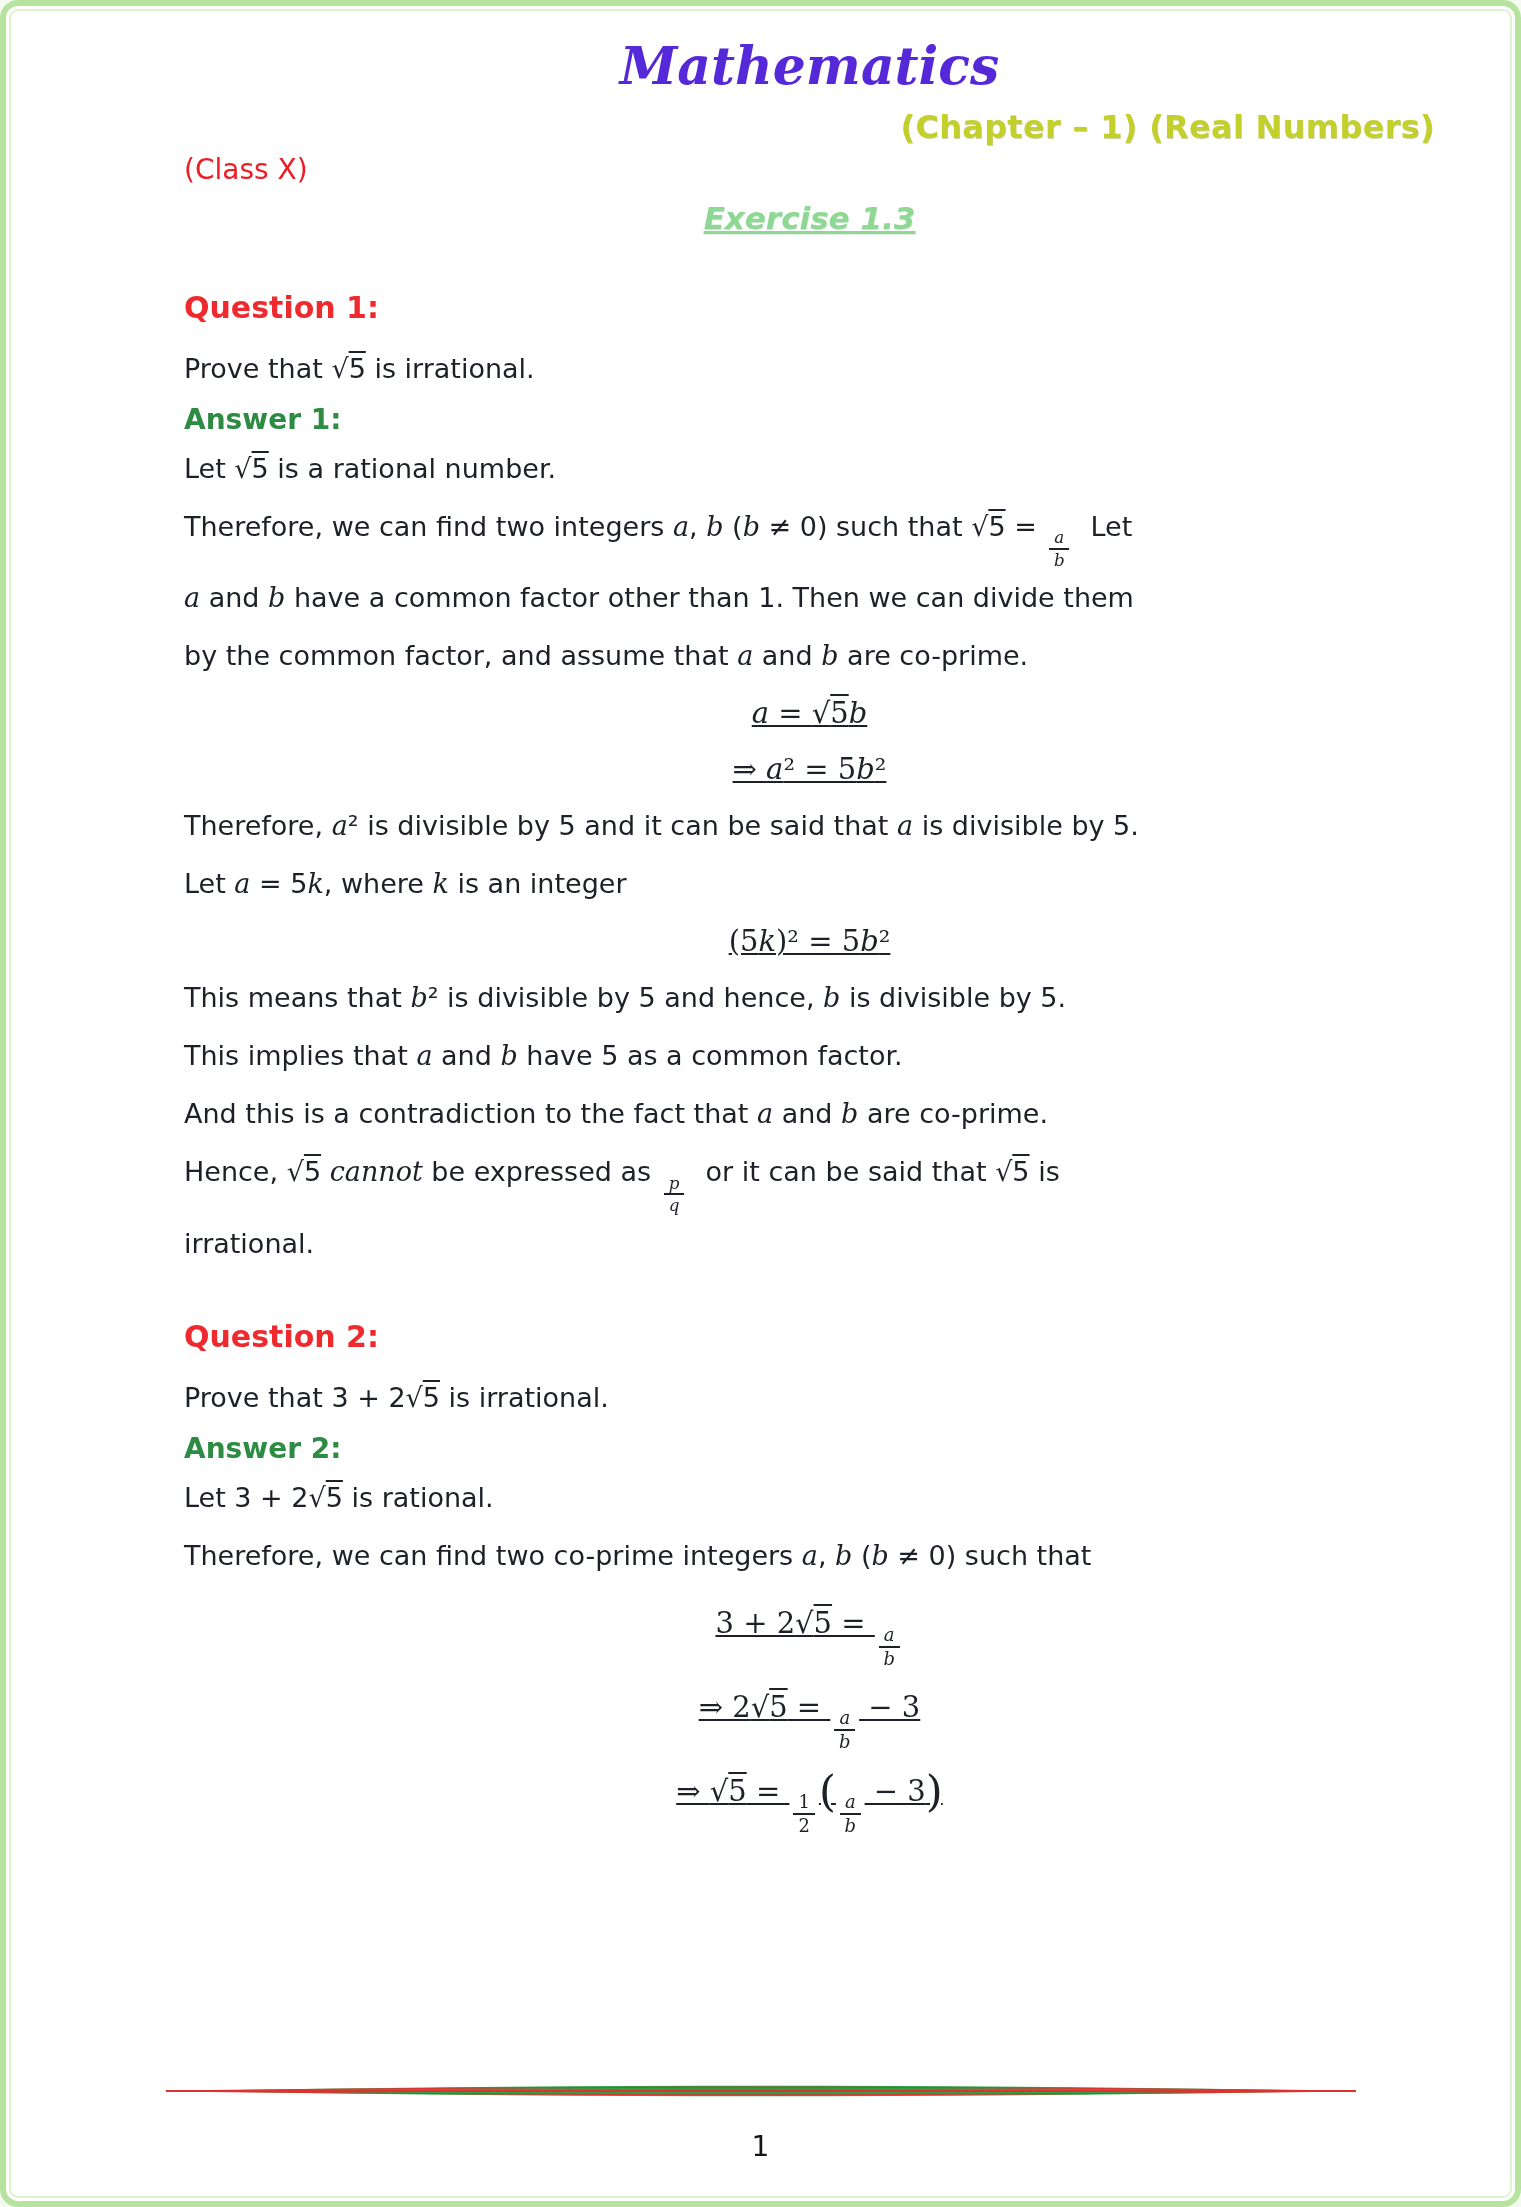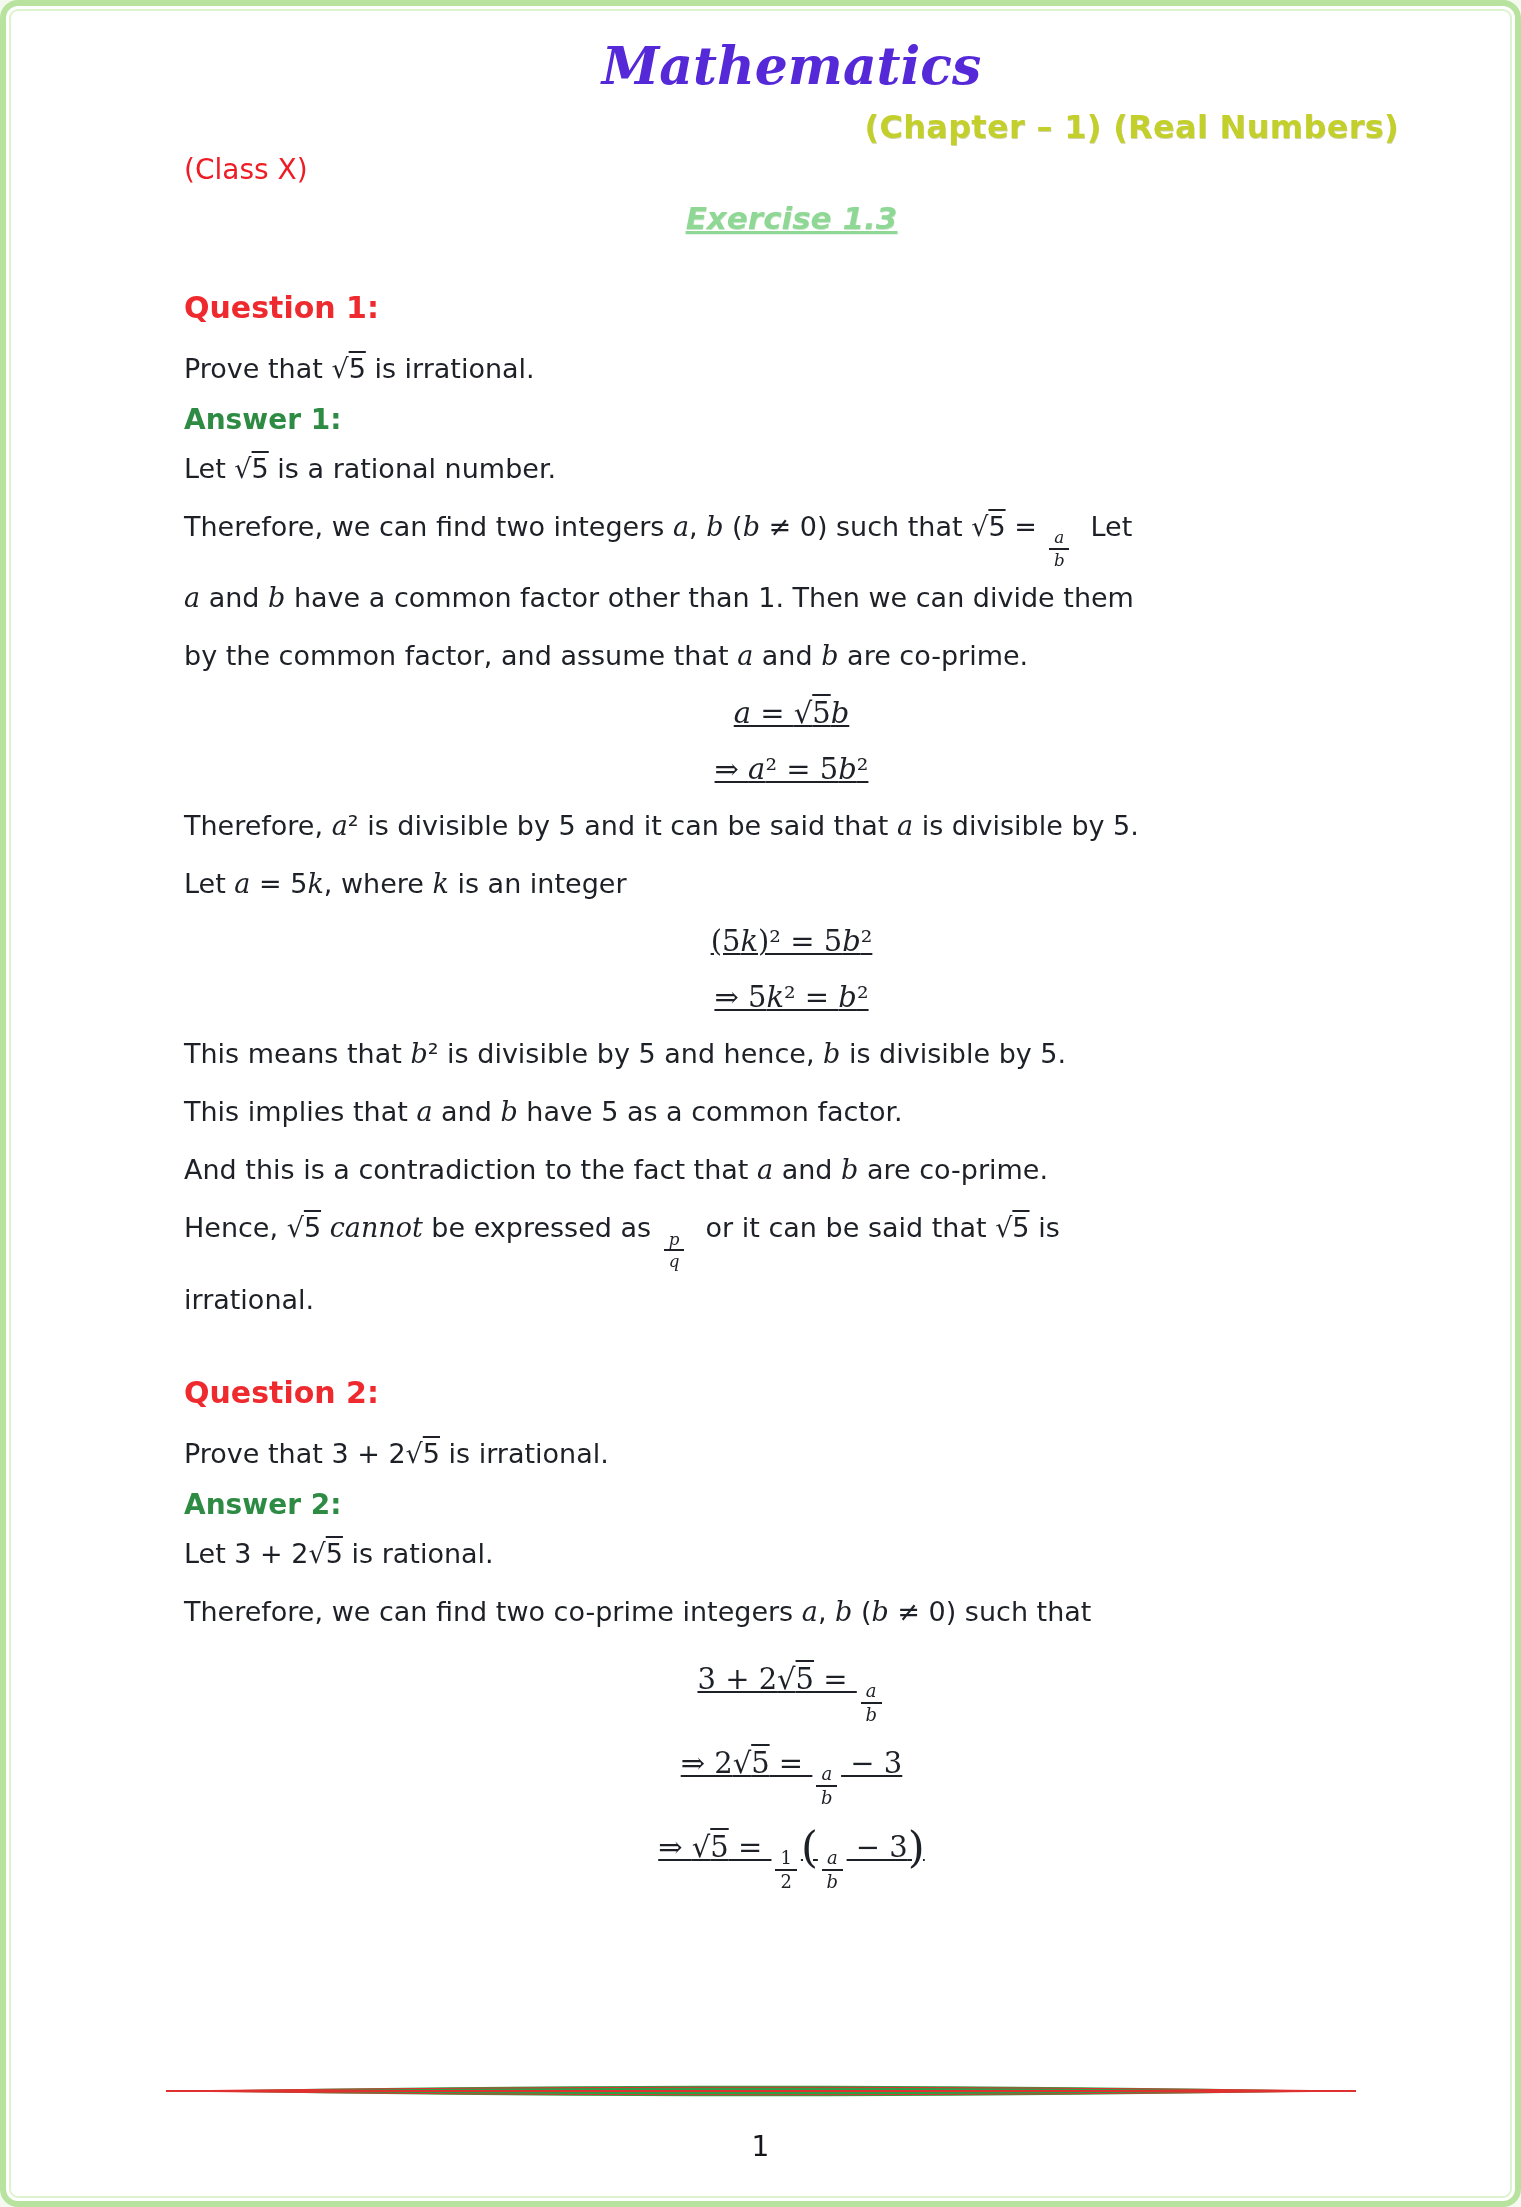--- a/index.html
+++ b/index.html
@@ -7,21 +7,21 @@
   body { font-family:"DejaVu Sans","Liberation Sans",sans-serif; }
 
   .page {
     position:relative;
     width:1521px; height:2207px;
     margin:0 auto;
     background:#ffffff;
     border:6px solid #b7e39e;
     border-radius:18px;
     box-shadow: inset 0 0 0 3px #ffffff, inset 0 0 0 5px #ddf3d0;
-    padding:30px 116px 0 178px;
+    padding:30px 80px 0 178px;
     color:#1d2026;
     overflow:hidden;
   }
 
   h1.title {
     font-family:"DejaVu Serif","Liberation Serif",serif;
     font-style:italic; font-weight:bold;
     font-size:52px; line-height:60px;
     text-align:center; color:#5629d8;
   }
@@ -98,21 +98,20 @@
             <span class="num">a</span>
             <span class="den">b</span>
           </span><span>&nbsp; Let</span></div>
         <div class="line"><span class="i">a</span><span> and </span><span class="i">b</span><span> have a common factor other than 1. Then we can divide them</span></div>
         <div class="line"><span>by the common factor, and assume that </span><span class="i">a</span><span> and </span><span class="i">b</span><span> are co-prime.</span></div>
         <div class="eq"><span class="i">a</span><span> = </span><span>√</span><span class="r">5</span><span class="i">b</span></div>
         <div class="eq"><span>⇒ </span><span class="i">a</span><span>² = 5</span><span class="i">b</span><span>²</span></div>
         <div class="line"><span>Therefore, </span><span class="i">a</span><span>² is divisible by 5 and it can be said that </span><span class="i">a</span><span> is divisible by 5.</span></div>
         <div class="line"><span>Let </span><span class="i">a</span><span> = 5</span><span class="i">k</span><span>, where </span><span class="i">k</span><span> is an integer</span></div>
         <div class="eq"><span>(5</span><span class="i">k</span><span>)² = 5</span><span class="i">b</span><span>²</span></div>
-        <div class="eq"><span>⇒ 5</span><span class="i">k</span><span>² = </span><span class="i">b</span><span>²</span></div>
         <div class="line"><span>This means that </span><span class="i">b</span><span>² is divisible by 5 and hence, </span><span class="i">b</span><span> is divisible by 5.</span></div>
         <div class="line"><span>This implies that </span><span class="i">a</span><span> and </span><span class="i">b</span><span> have 5 as a common factor.</span></div>
         <div class="line"><span>And this is a contradiction to the fact that </span><span class="i">a</span><span> and </span><span class="i">b</span><span> are co-prime.</span></div>
         <div class="line"><span>Hence, </span><span>√</span><span class="r">5</span><span> </span><span class="i">cannot</span><span> be expressed as </span><span class="frac it">
             <span class="num">p</span>
             <span class="den">q</span>
           </span><span>&nbsp; or it can be said that </span><span>√</span><span class="r">5</span><span> is</span></div>
         <div class="line"><span>irrational.</span></div>
       </div>
   </section>

